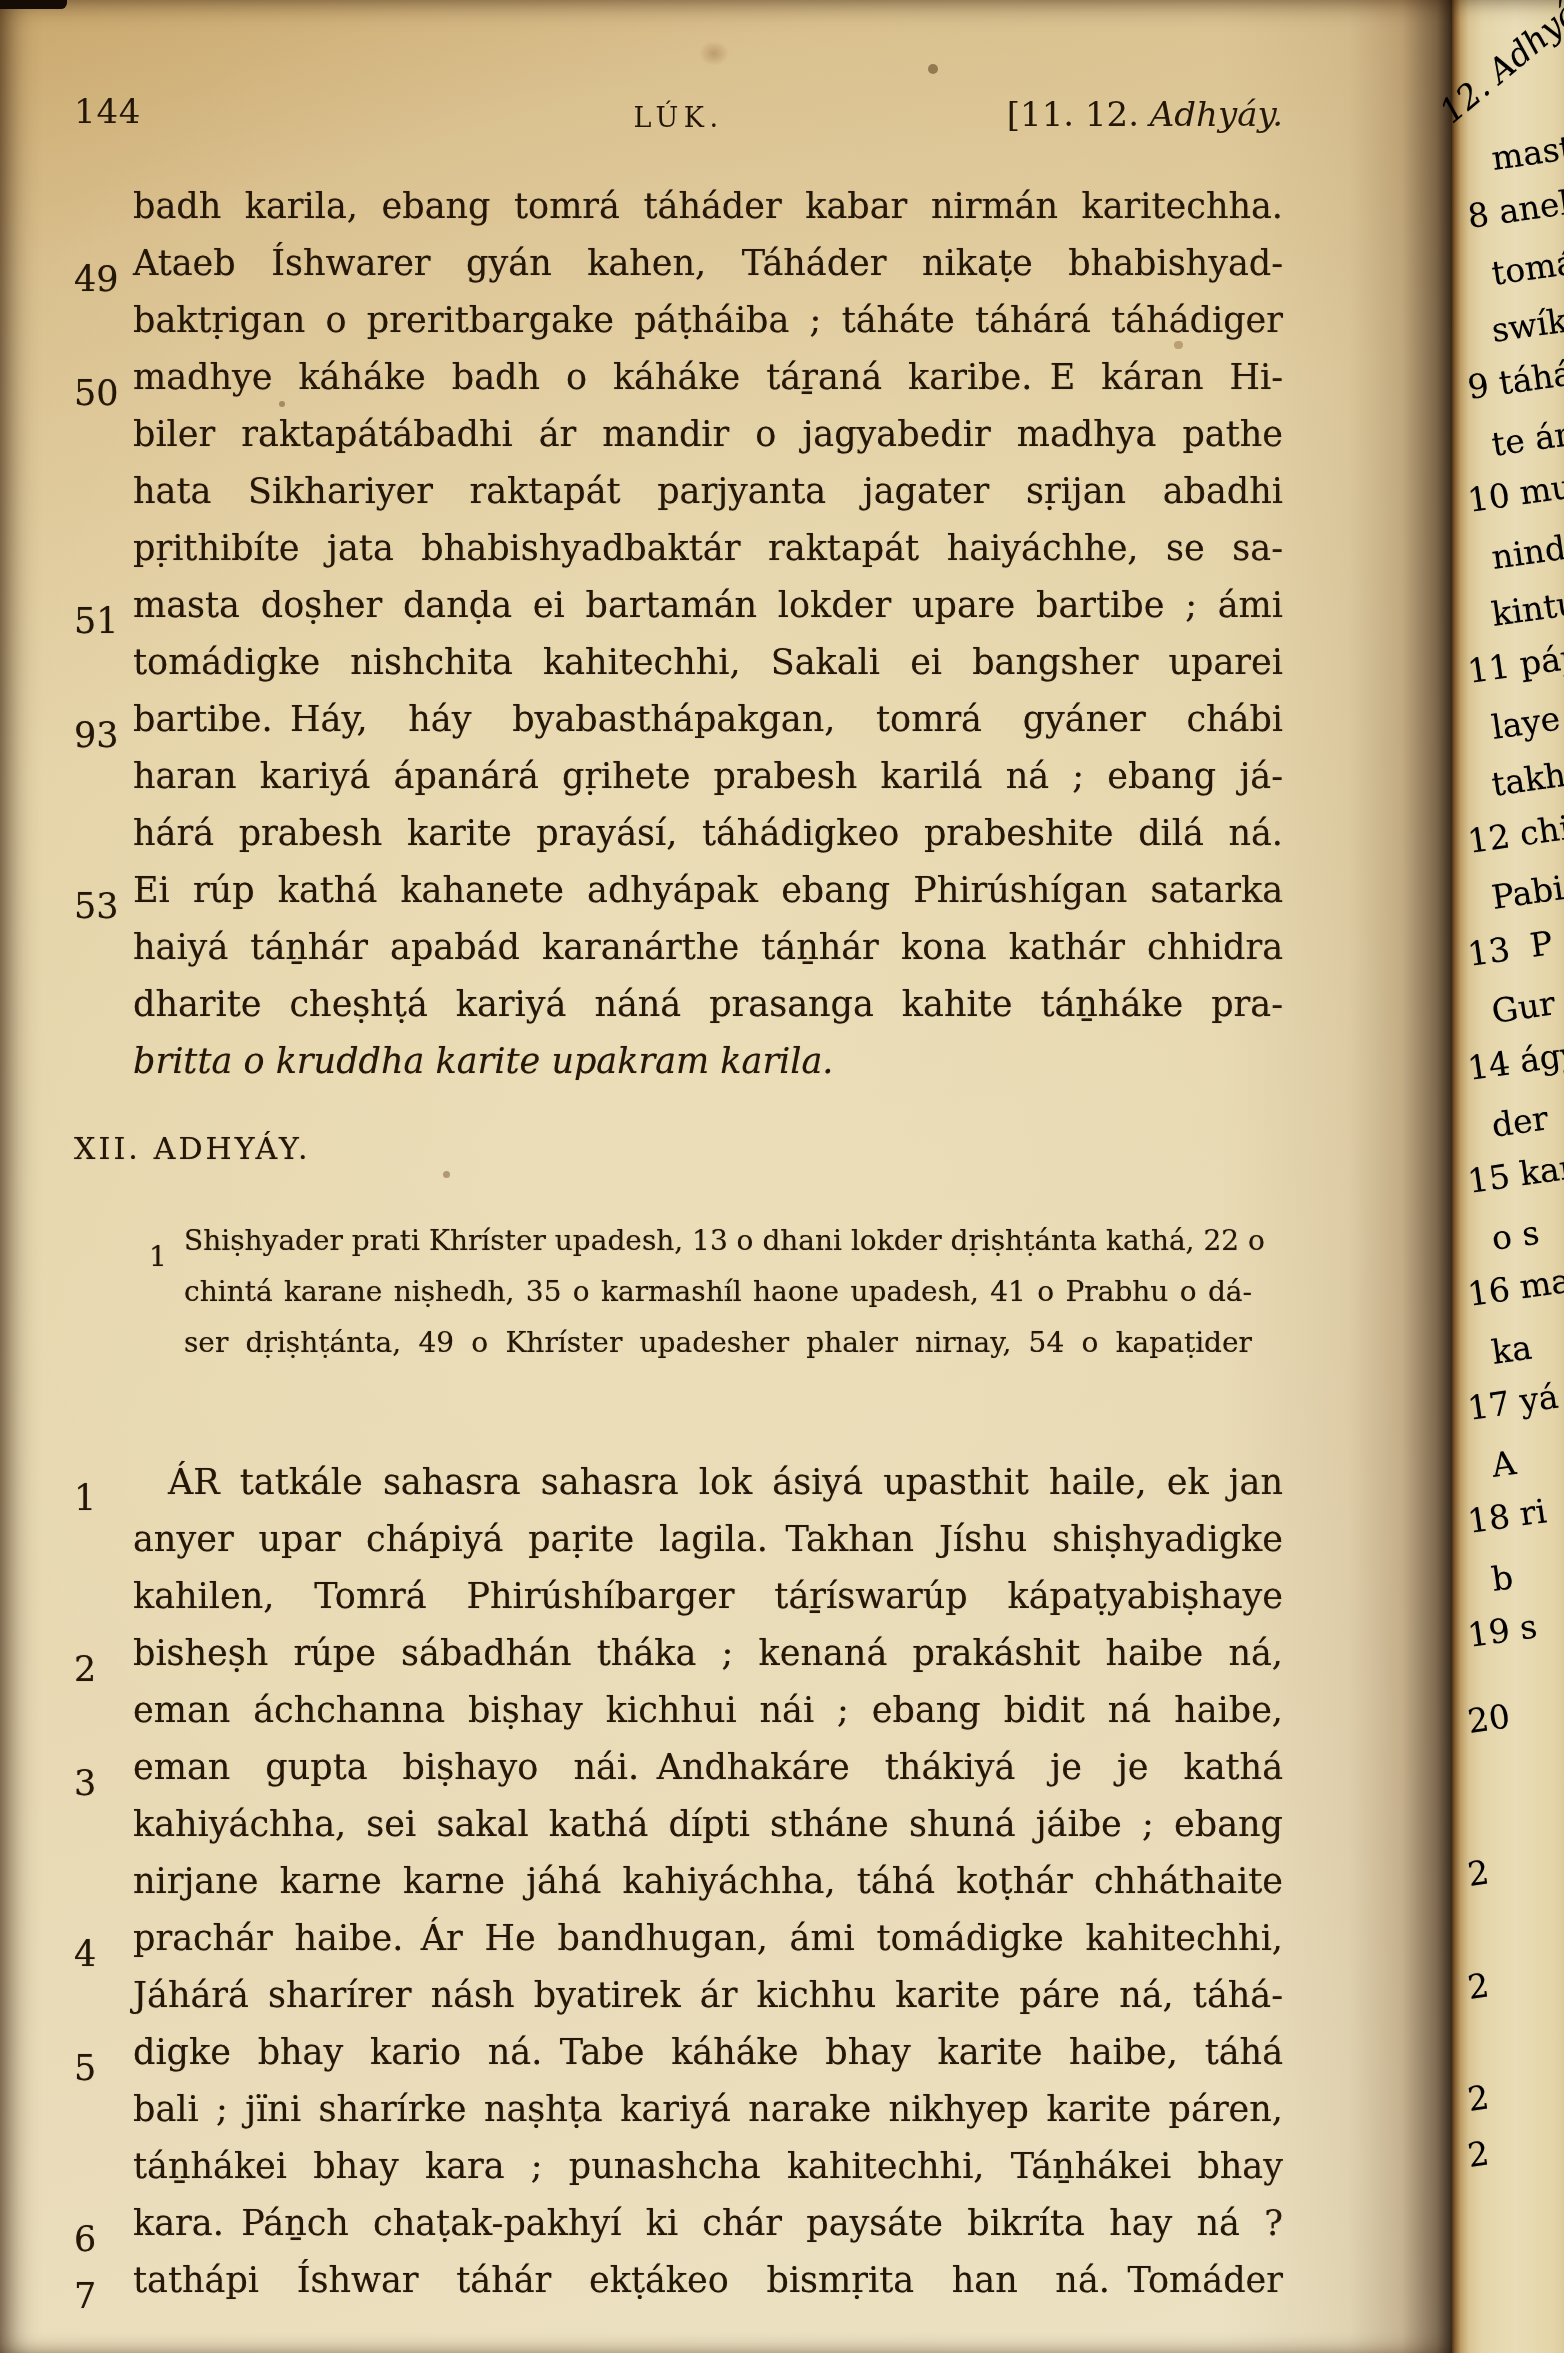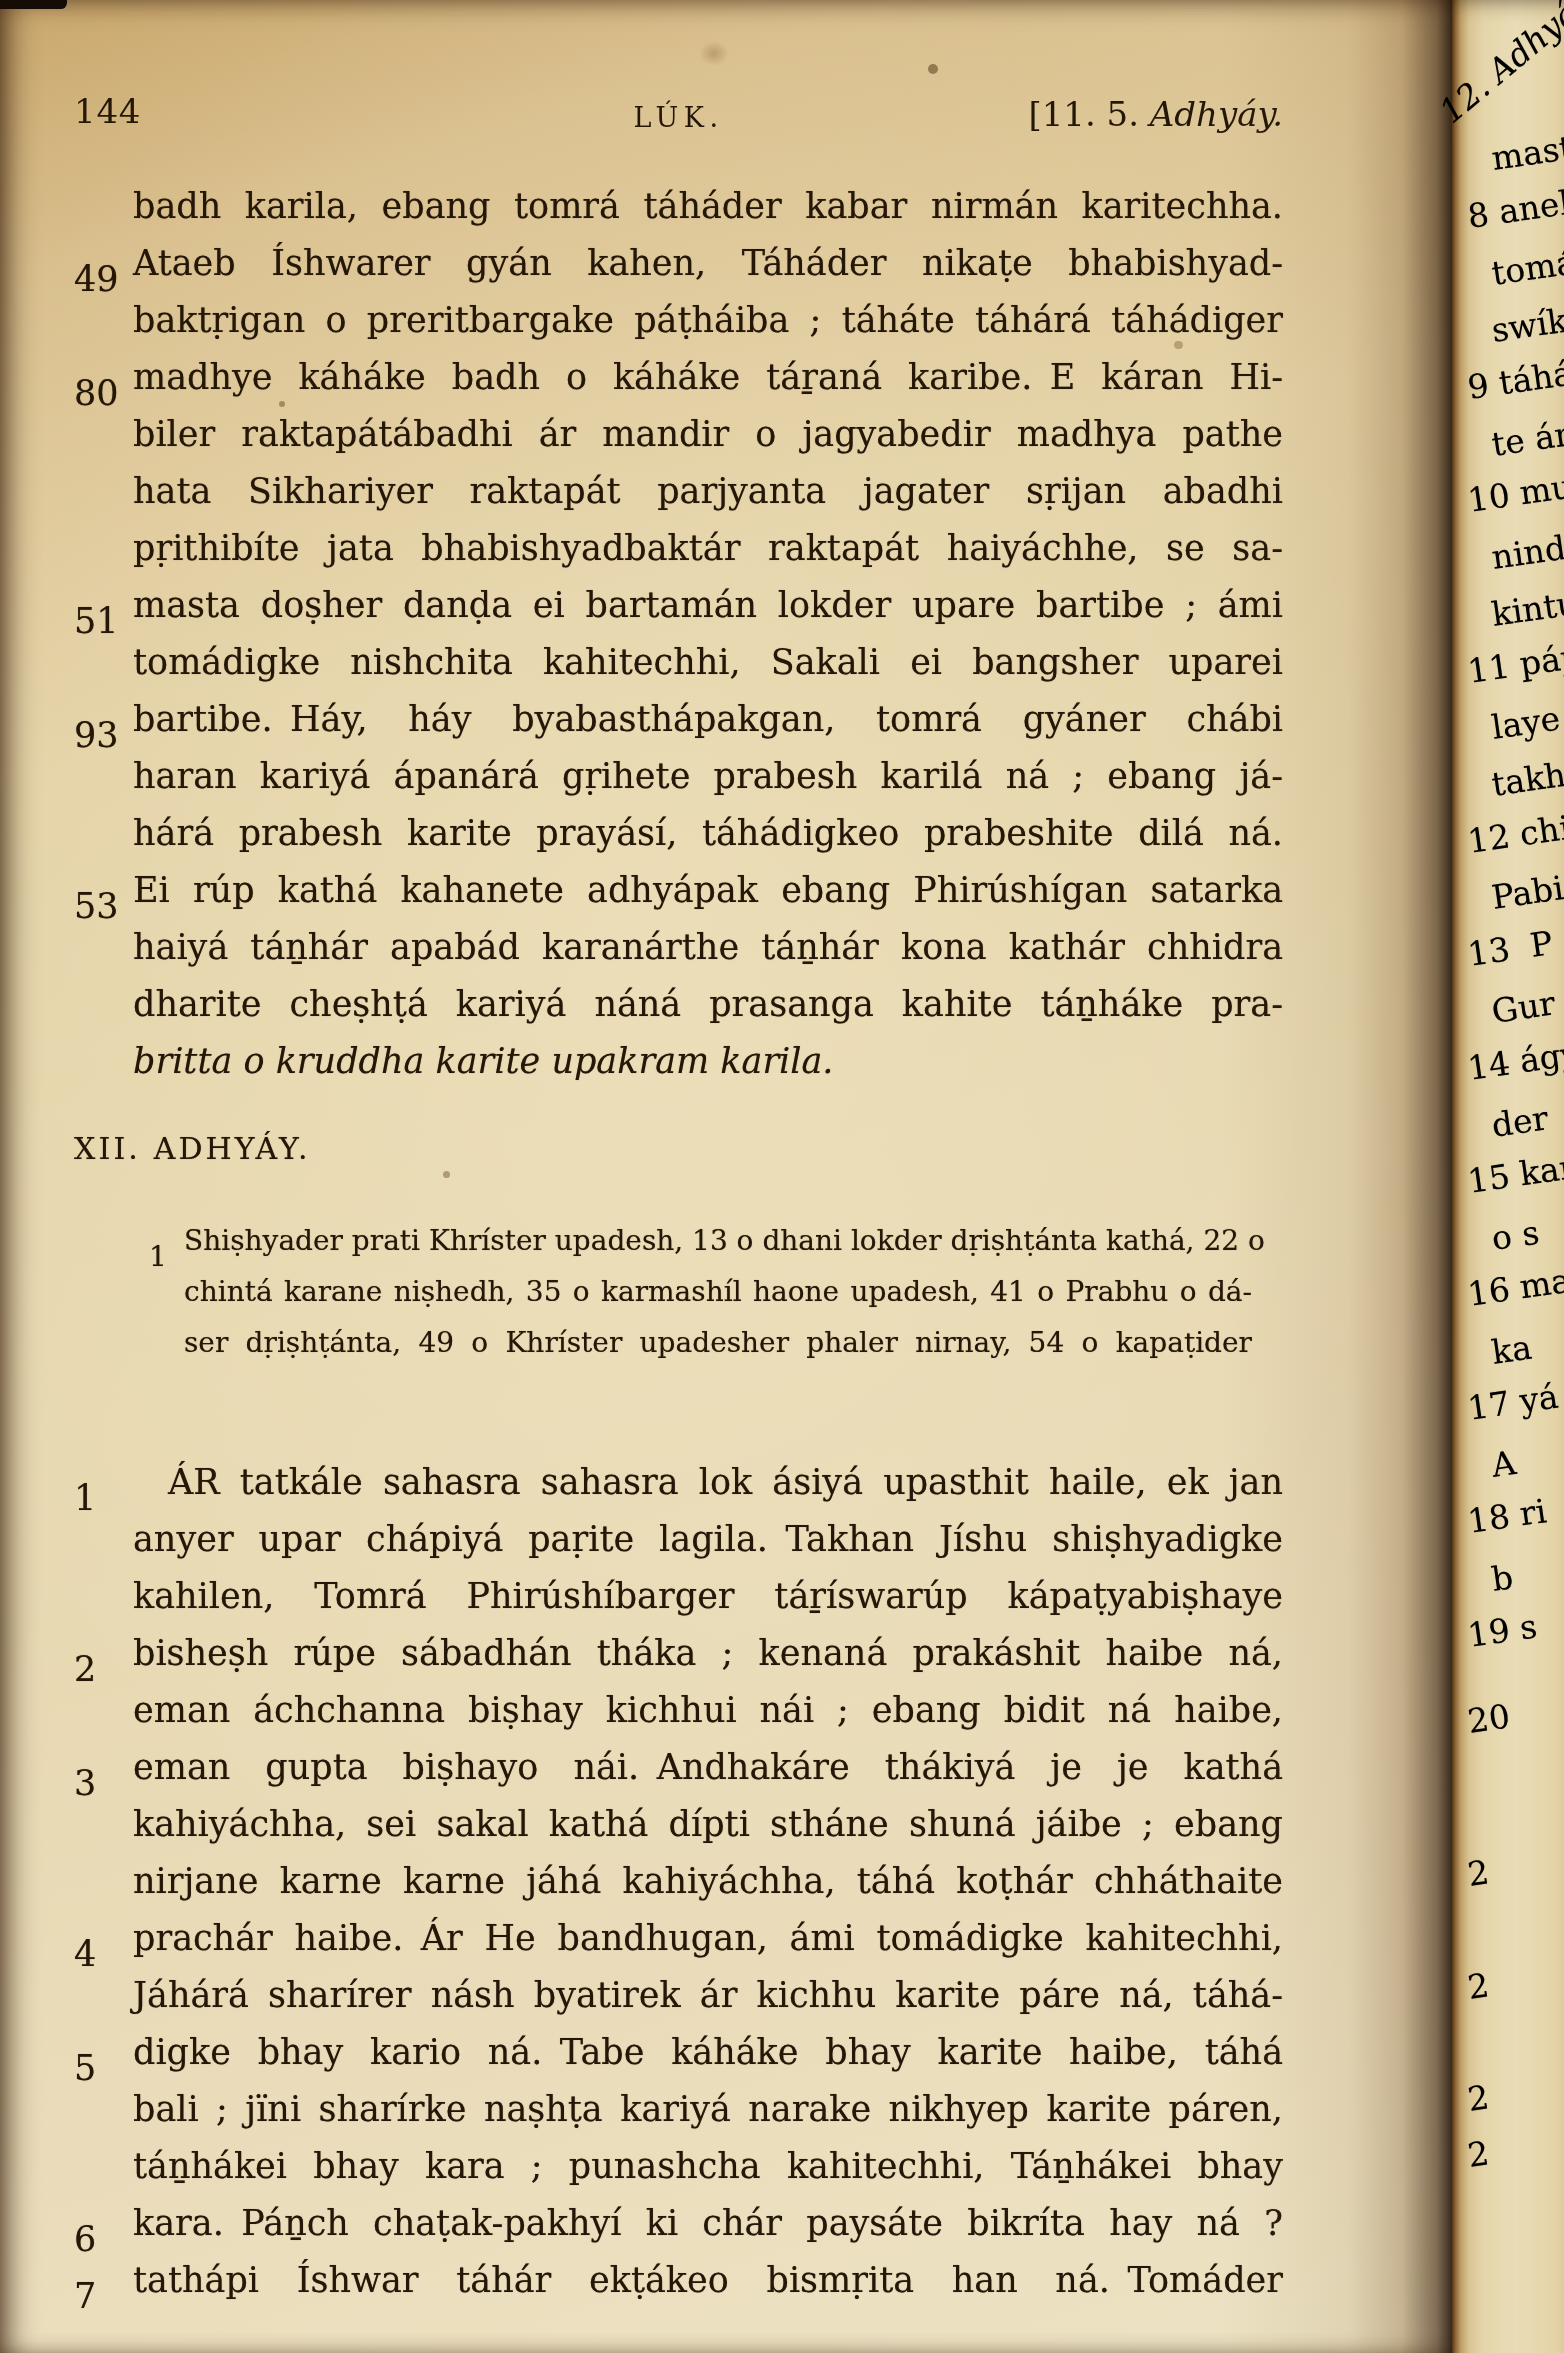--- a/index.html
+++ b/index.html
@@ -103,41 +103,41 @@
 <body>
 
 <div id="scan">
 
   <div id="page-left">
 
     <div class="hdr" id="page-number">144</div>
 
     <div class="hdr" id="running-title">LÚK.</div>
 
-    <div class="hdr" id="chapter-ref"><span>[11. 5. </span><span class="it">Adhyáy.</span></div>
+    <div class="hdr" id="chapter-ref"><span>[11. 12. </span><span class="it">Adhyáy.</span></div>
 
     <div class="textblock" id="para-ch11">
 
         <div class="line">
           <span class="vnum"></span>
           <span class="ltext">badh karila, ebang tomrá táháder kabar nirmán karitechha.</span>
         </div>
 
         <div class="line">
           <span class="vnum">49</span>
           <span class="ltext">Ataeb Íshwarer gyán kahen, Táháder nikaṭe bhabishyad-</span>
         </div>
 
         <div class="line">
           <span class="vnum"></span>
           <span class="ltext">baktṛigan o preritbargake páṭháiba ; táháte táhárá táhádiger</span>
         </div>
 
         <div class="line">
-          <span class="vnum">80</span>
+          <span class="vnum">50</span>
           <span class="ltext">madhye káháke badh o káháke táṟaná karibe. E káran Hi-</span>
         </div>
 
         <div class="line">
           <span class="vnum"></span>
           <span class="ltext">biler raktapátábadhi ár mandir o jagyabedir madhya pathe</span>
         </div>
 
         <div class="line">
           <span class="vnum"></span>

